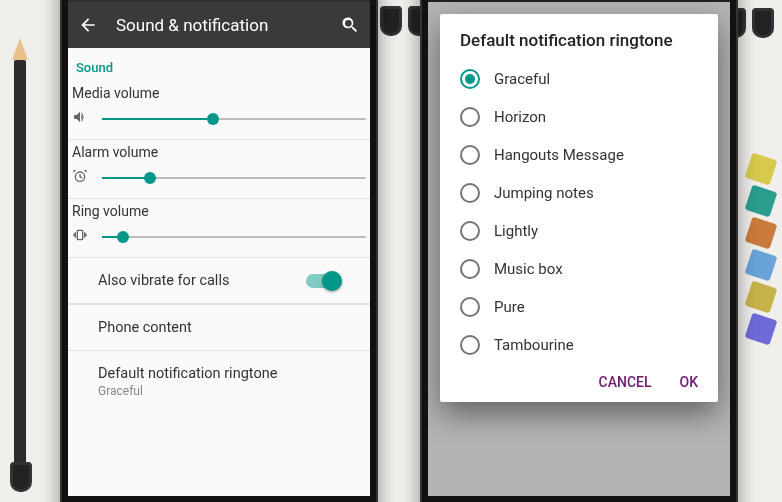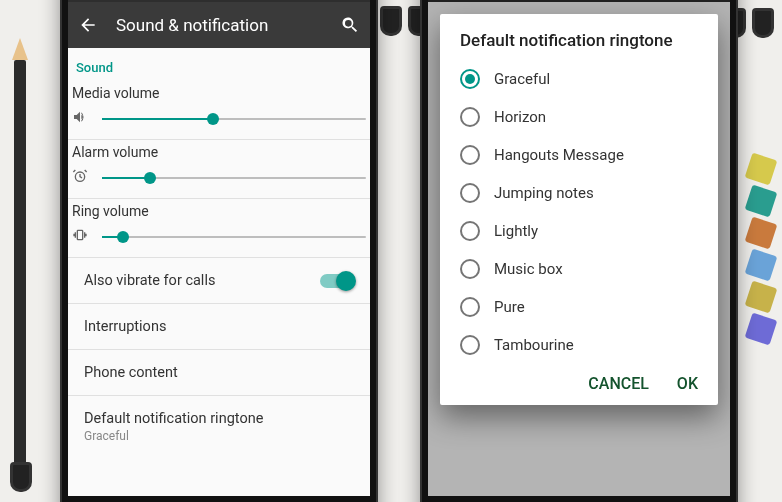--- a/index.html
+++ b/index.html
@@ -70,21 +70,21 @@
   .track{
     flex:1; height:2px; background:#bdbdbd; position:relative; border-radius:1px;
   }
   .track .fill{ position:absolute; left:0; top:0; height:2px; background:#009688;}
   .track .thumb{
     position:absolute; top:50%; width:12px;height:12px;border-radius:50%;
     background:#009688; transform:translate(-50%,-50%);
   }
   .divider{ height:1px; background:#e0e0e0; margin:0;}
   .row{
-    padding:14px 16px; display:flex; align-items:center; justify-content:space-between;
+    padding:14px 30px; display:flex; align-items:center; justify-content:space-between;
   }
   .row .primary{ font-size:14.5px; color:#333;}
   .row .secondary{ font-size:12px; color:#888; margin-top:2px;}
   .switch{
     width:34px;height:14px;border-radius:7px;background:#80cbc4;position:relative;
   }
   .switch::after{
     content:"";position:absolute;right:-2px;top:-3px;width:20px;height:20px;border-radius:50%;
     background:#009688;box-shadow:0 1px 3px rgba(0,0,0,.4);
   }
@@ -110,21 +110,21 @@
   .radio{
     width:20px;height:20px;border:2px solid #757575;border-radius:50%;
     display:inline-flex;align-items:center;justify-content:center;flex-shrink:0;
   }
   .radio.sel{ border-color:#009688;}
   .radio.sel::after{
     content:"";width:10px;height:10px;border-radius:50%;background:#009688;
   }
   .dialog-actions{
     display:flex; justify-content:flex-end; gap:28px;
-    padding:10px 20px 12px; font-size:16px; font-weight:500; color:#14532d;
+    padding:10px 20px 12px; font-size:14px; font-weight:500; color:#701a75;
   }
 </style>
 </head>
 <body>
 
 <div class="pencil"></div>
 <div class="clips-tl">
     <div class="clip"></div>
     <div class="clip"></div>
   </div>
@@ -218,23 +218,20 @@
         </div>
       </div>
       <div class="divider"></div>
 
       <div class="row">
         <span class="primary">Also vibrate for calls</span>
         <span class="switch"></span>
       </div>
       <div class="divider"></div>
 
-      <div class="row">
-        <span class="primary">Interruptions</span>
-      </div>
       <div class="divider"></div>
 
       <div class="row">
         <span class="primary">Phone content</span>
       </div>
       <div class="divider"></div>
 
       <div class="row" style="display:block">
         <div class="primary">Default notification ringtone</div>
         <div class="secondary">Graceful</div>

